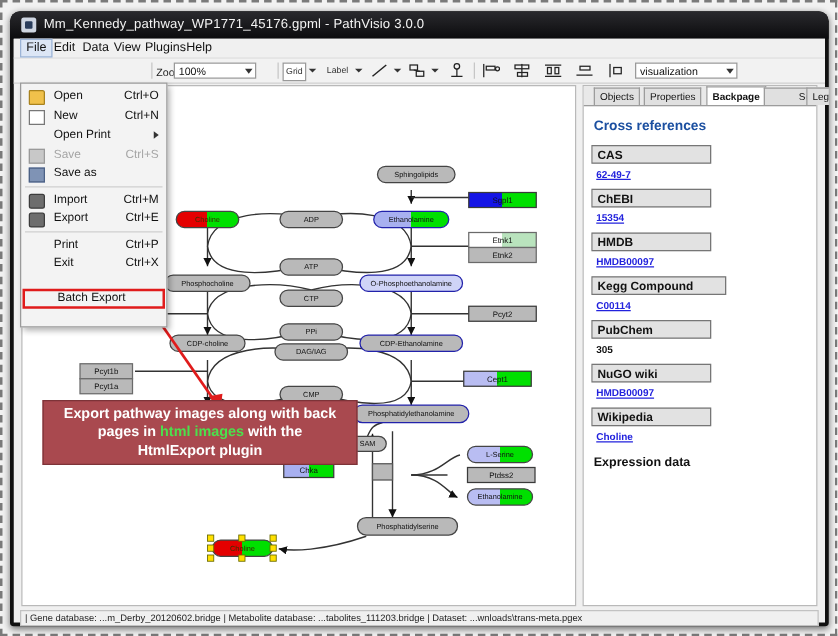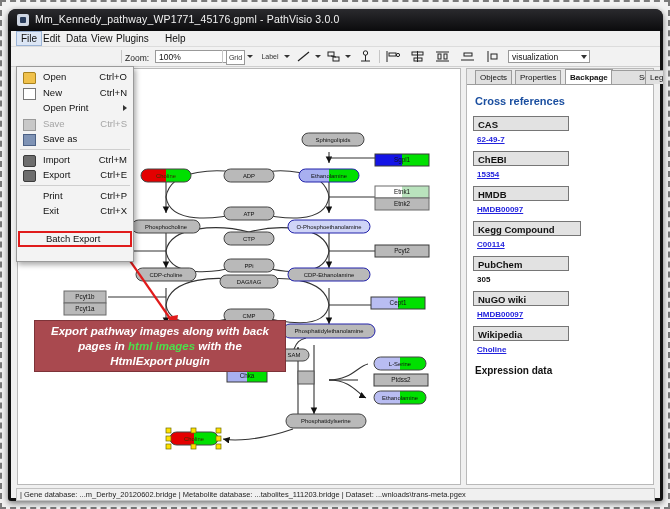--- a/index.html
+++ b/index.html
@@ -117,27 +117,27 @@
   </div>
 
   <div class="client">
 
    <div class="menubar">
      <div class="menu-item active" style="left:5px;">File</div>
      <div class="menu-item" style="left:28px;">Edit</div>
      <div class="menu-item" style="left:51px;">Data</div>
      <div class="menu-item" style="left:76px;">View</div>
      <div class="menu-item" style="left:101px;">Plugins</div>
-     <div class="menu-item" style="left:134px;margin-left:16px;">Help</div>
+     <div class="menu-item" style="left:134px;">Help</div>
    </div>
 
    <div class="toolbar">
      <div class="tb-sep" style="left:110px;"></div>
      <div class="tb-label" style="left:114px;">Zoom:</div>
-     <div class="tb-combo" style="left:144px;width:87px;">
+     <div class="tb-combo" style="left:128px;width:66px;">
        <span>100%</span>
        <span class="arw"></span>
      </div>
      <div class="tb-sep" style="left:211px;"></div>
      <div class="tb-btn" style="left:215px;width:17px;border:1px solid #999;background:#fff;">Grid</div>
      <div class="tb-arw" style="left:236px;"></div>
      <div class="tb-btn" style="left:248px;width:22px;">Label</div>
      <div class="tb-arw" style="left:273px;"></div>
      <svg style="position:absolute;left:286px;top:4px;" width="14" height="12">
        <line x1="1" y1="10" x2="12" y2="1" stroke="#222" stroke-width="1.2"></line>
@@ -350,21 +350,21 @@
                 <rect x="198" y="375" width="5" height="5"></rect>
         </g>
       </g>
 
       <g>
         <line x1="92" y1="163" x2="158" y2="258" stroke="#e01b1b" stroke-width="2.2"></line>
         <path d="M158,260 L149,248 L160,246 z" fill="#e01b1b"></path>
       </g>
     </svg>
 
-    <div class="callout" style="left:16px;top:251px;font-style:italic;">
+    <div class="callout" style="left:16px;top:251px;">
       <div class="callout-txt">
         <span>Export pathway images along with back</span><br>
         <span>pages in </span><span class="hl">html images</span><span> with the</span><br>
         <span>HtmlExport plugin</span>
       </div>
     </div>
    </div>
 
    <div class="sidepanel">
      <div class="tabstrip">

